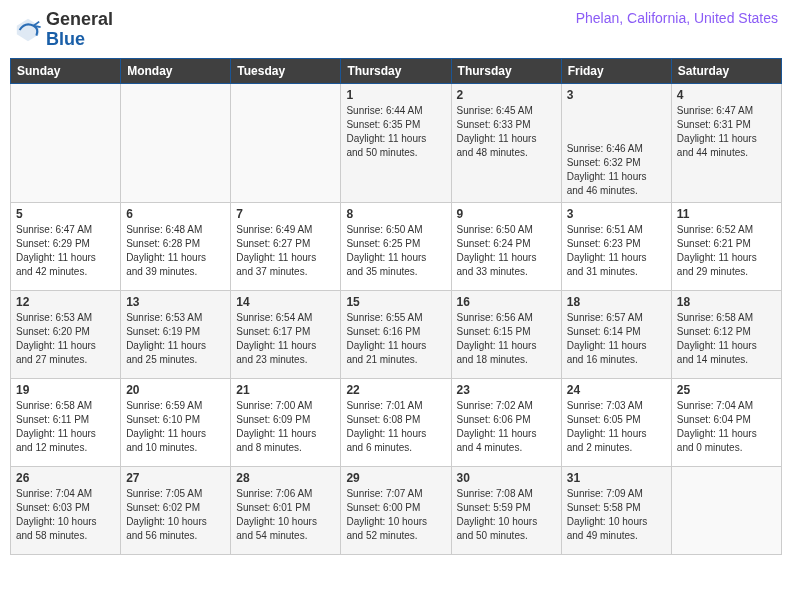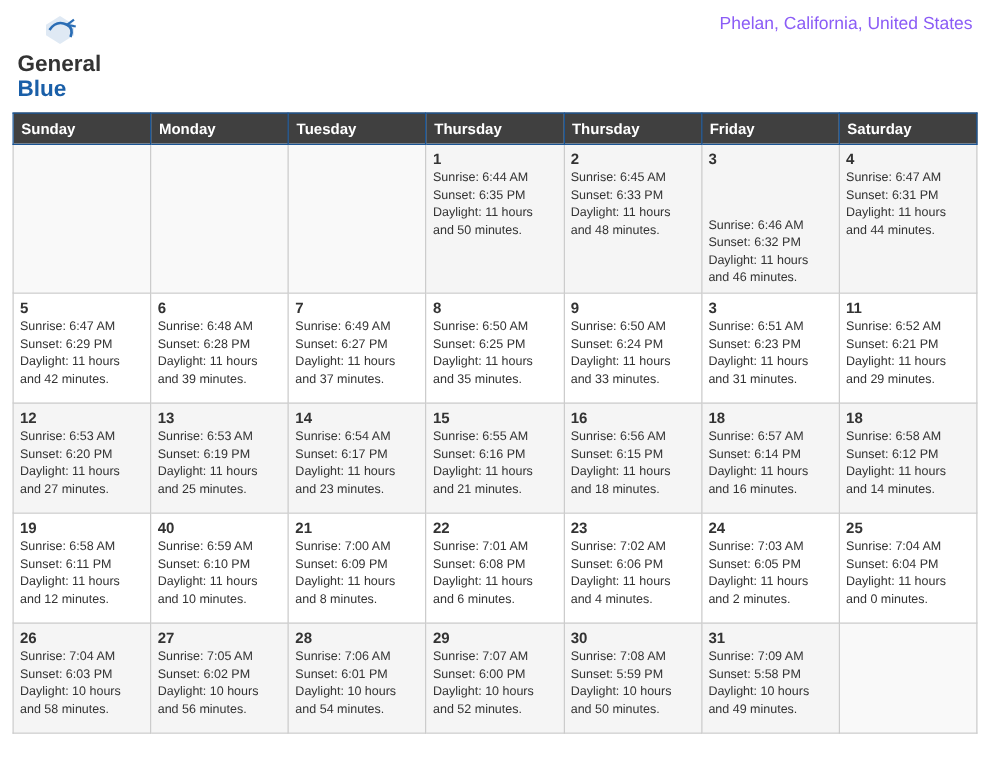--- a/index.html
+++ b/index.html
@@ -14,21 +14,20 @@
       display: flex;
       justify-content: space-between;
       align-items: flex-start;
       margin-bottom: 8px;
       padding: 0 4px;
     }
     .logo {
       display: flex;
       align-items: center;
       gap: 4px;
-      flex-direction: column;
     }
     .logo-text {
       font-size: 18px;
       font-weight: bold;
       line-height: 1.1;
     }
     .logo-general { color: #333; }
     .logo-blue { color: #1a5fa8; }
     .logo-icon {
       width: 28px;
@@ -264,21 +263,21 @@
       </tr>
       <tr>
         <td>
           <span class="day-number">19</span>
           <div class="day-info" style="white-space: pre-line;">Sunrise: 6:58 AM
 Sunset: 6:11 PM
 Daylight: 11 hours
 and 12 minutes.</div>
         </td>
         <td>
-          <span class="day-number">40</span>
+          <span class="day-number">20</span>
           <div class="day-info" style="white-space: pre-line;">Sunrise: 6:59 AM
 Sunset: 6:10 PM
 Daylight: 11 hours
 and 10 minutes.</div>
         </td>
         <td>
           <span class="day-number">21</span>
           <div class="day-info" style="white-space: pre-line;">Sunrise: 7:00 AM
 Sunset: 6:09 PM
 Daylight: 11 hours

